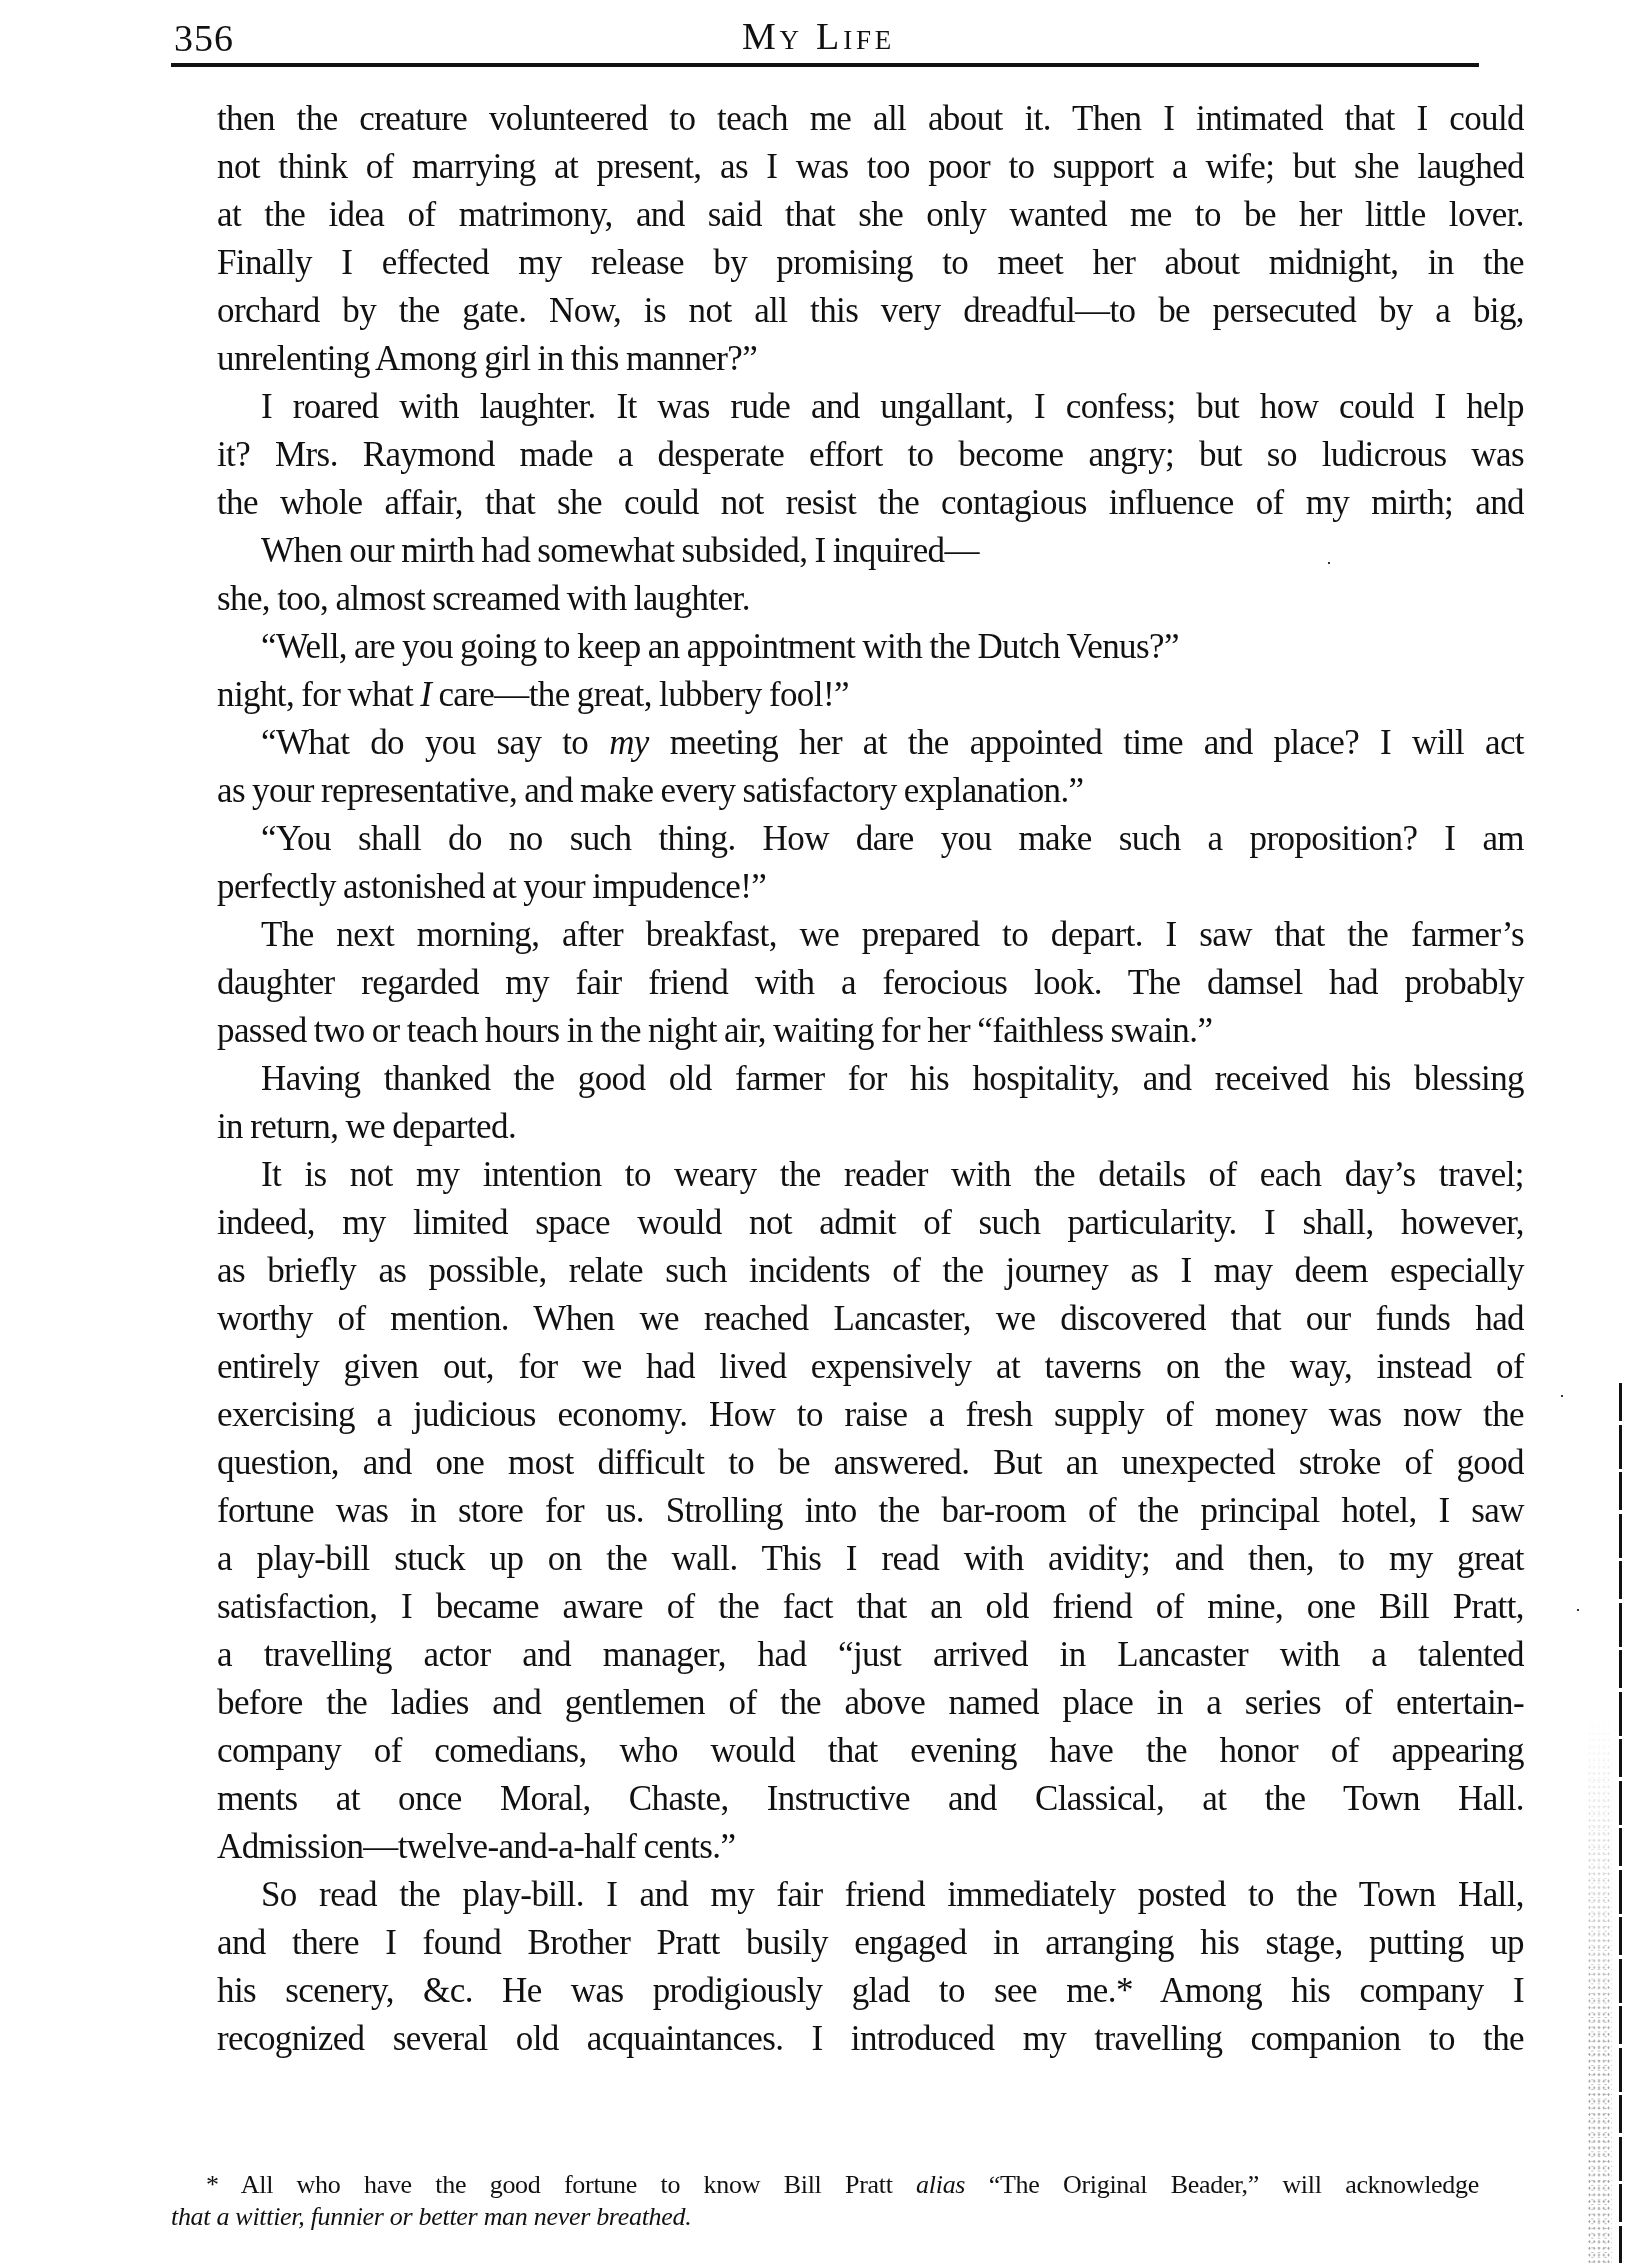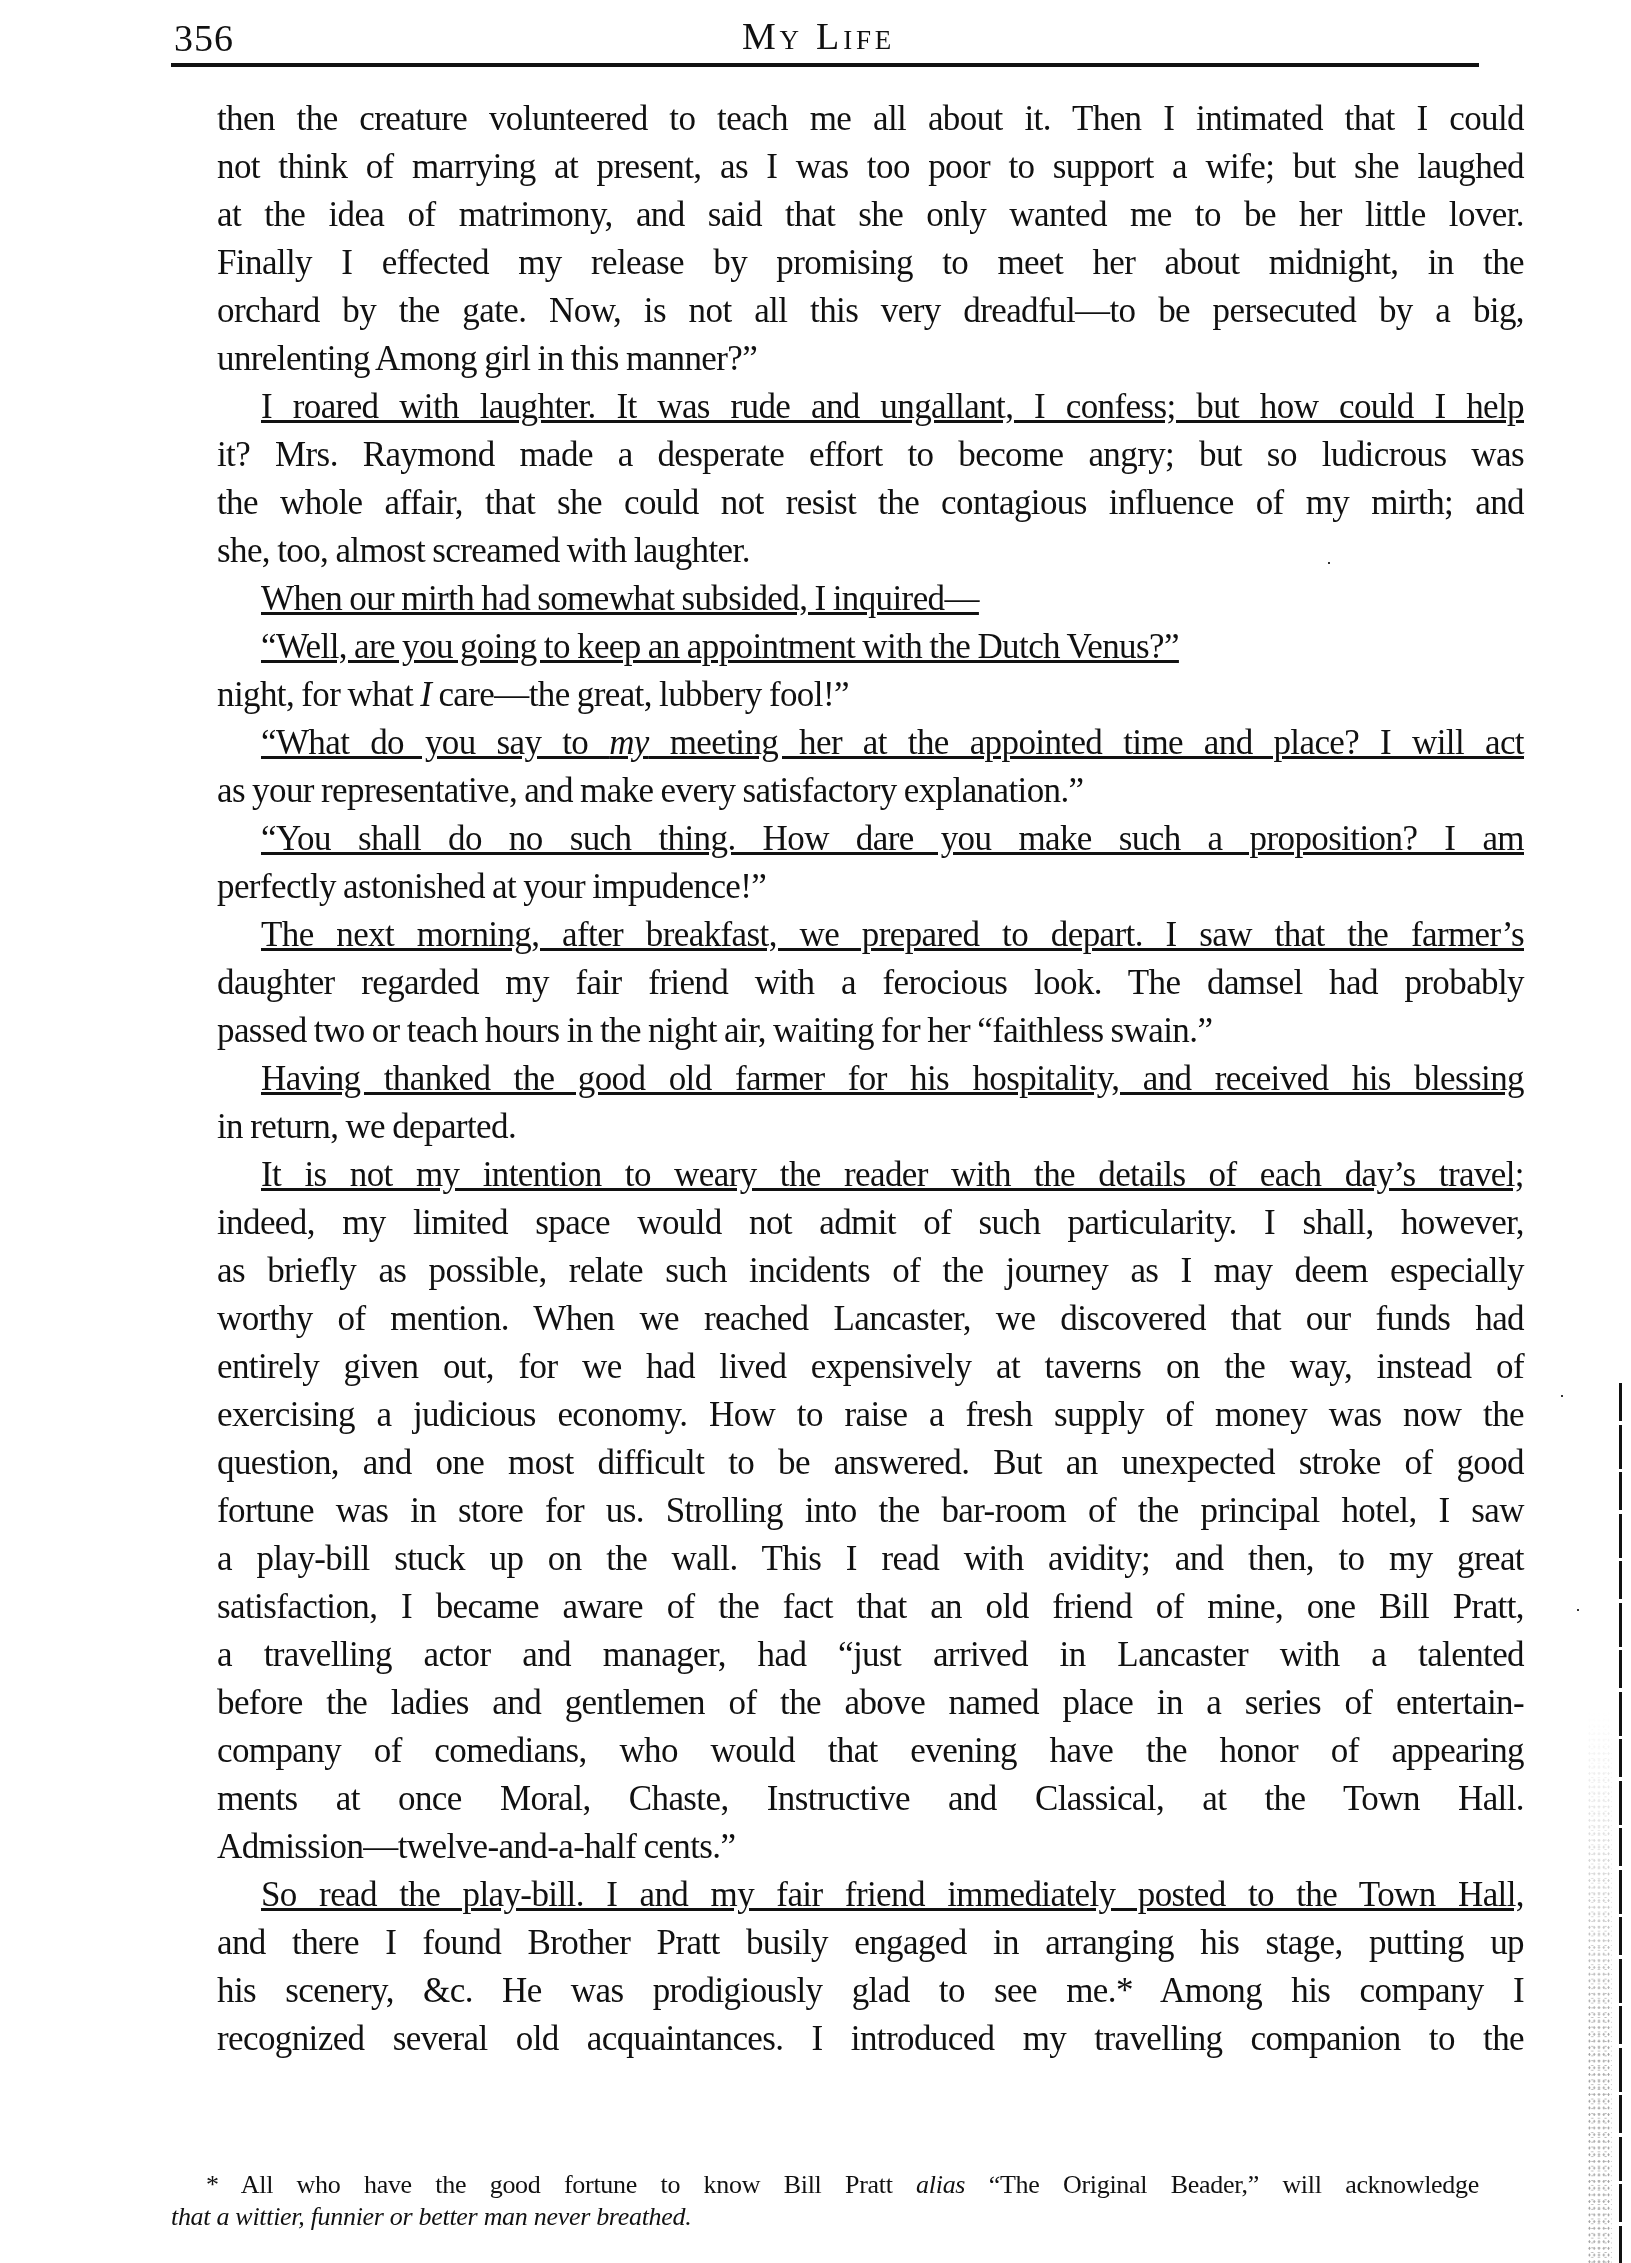--- a/index.html
+++ b/index.html
@@ -57,21 +57,20 @@
     text-align: justify;
     text-align-last: justify;
     letter-spacing: -0.6px;
     word-spacing: -1px;
   }
   .line.last {
     text-align-last: left;
   }
   .line.indent {
     padding-left: 44px;
-    text-decoration: underline;
   }
   .line i { font-style: italic; }
   .footnote {
     position: absolute;
     left: 171px;
     top: 2169px;
     width: 1308px;
   }
   .fn-line {
     height: 32px;
@@ -124,22 +123,22 @@
 <div class="body-text" id="body-text">
     <div class="line">then the creature volunteered to teach me all about it. Then I intimated that I could</div>
     <div class="line">not think of marrying at present, as I was too poor to support a wife; but she laughed</div>
     <div class="line">at the idea of matrimony, and said that she only wanted me to be her little lover.</div>
     <div class="line">Finally I effected my release by promising to meet her about midnight, in the</div>
     <div class="line">orchard by the gate. Now, is not all this very dreadful—to be persecuted by a big,</div>
     <div class="line last">unrelenting Among girl in this manner?”</div>
     <div class="line indent">I roared with laughter. It was rude and ungallant, I confess; but how could I help</div>
     <div class="line">it? Mrs. Raymond made a desperate effort to become angry; but so ludicrous was</div>
     <div class="line">the whole affair, that she could not resist the contagious influence of my mirth; and</div>
+    <div class="line indent last">When our mirth had somewhat subsided, I inquired—</div>
     <div class="line last">she, too, almost screamed with laughter.</div>
-    <div class="line indent last">When our mirth had somewhat subsided, I inquired—</div>
     <div class="line indent last">“Well, are you going to keep an appointment with the Dutch Venus?”</div>
     <div class="line last"><span>night, for what </span><i>I</i><span> care—the great, lubbery fool!”</span></div>
     <div class="line indent"><span>“What do you say to </span><i>my</i><span> meeting her at the appointed time and place? I will act</span></div>
     <div class="line last">as your representative, and make every satisfactory explanation.”</div>
     <div class="line indent">“You shall do no such thing. How dare you make such a proposition? I am</div>
     <div class="line last">perfectly astonished at your impudence!”</div>
     <div class="line indent">The next morning, after breakfast, we prepared to depart. I saw that the farmer’s</div>
     <div class="line">daughter regarded my fair friend with a ferocious look. The damsel had probably</div>
     <div class="line last">passed two or teach hours in the night air, waiting for her “faithless swain.”</div>
     <div class="line indent">Having thanked the good old farmer for his hospitality, and received his blessing</div>

